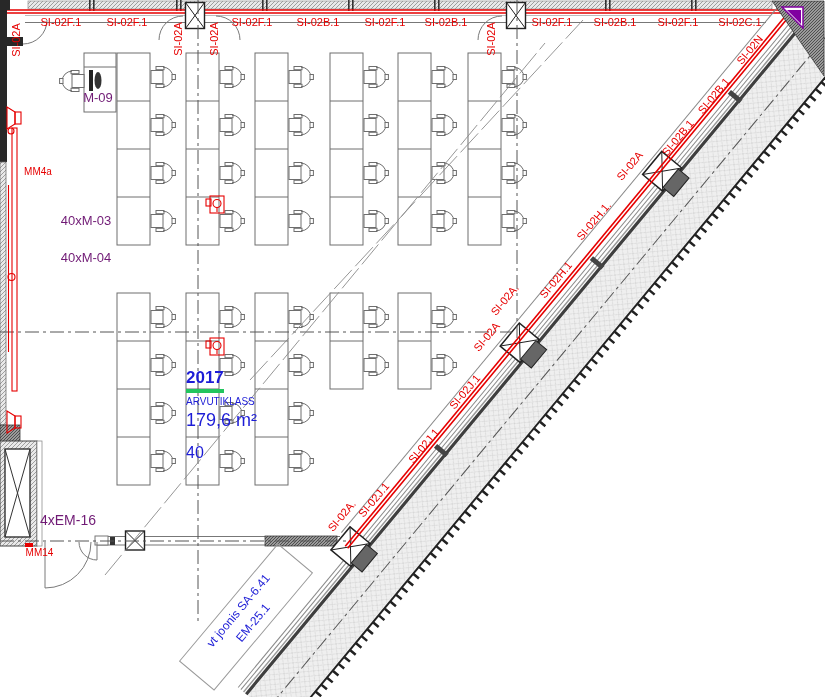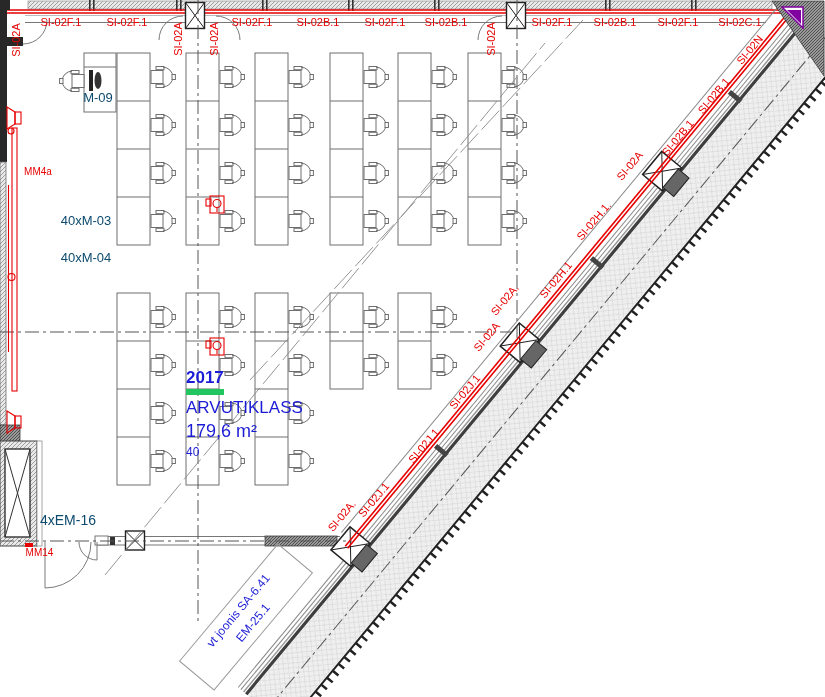--- a/index.html
+++ b/index.html
@@ -2,28 +2,28 @@
 <html><head>
 <meta charset="utf-8">
 <style>
   html,body{margin:0;padding:0;background:#fff;}
   #stage{position:relative;width:825px;height:697px;background:#fff;overflow:hidden;
          font-family:"Liberation Sans",sans-serif;}
   #linework{position:absolute;left:0;top:0;}
   .lbl{position:absolute;white-space:nowrap;transform:translate(-50%,-50%);line-height:1;}
   .red{color:#e60000;font-size:11px;}
   .redsm{color:#e60000;font-size:10px;}
-  .blue{color:#0c4a6e;font-size:13px;}
+  .blue{color:#701a75;font-size:13px;}
   .rot90{transform:translate(-50%,-50%) rotate(-90deg);}
   .rot50{transform:translate(-50%,-50%) rotate(-50deg);}
   #room-label{position:absolute;left:186px;top:368px;color:#1c1cd6;}
-  #room-label .num{font-size:17px;font-weight:bold;display:table;border-bottom:6px solid #22c55e;padding-bottom:1px;margin-bottom:3px;}
-  #room-label .nm{font-size:17px;margin-top:2px;}
+  #room-label .num{font-size:17px;font-weight:bold;display:table;border-bottom:4px solid #22c55e;padding-bottom:1px;margin-bottom:3px;}
+  #room-label .nm{font-size:10px;margin-top:2px;}
   #room-label .ar{font-size:18px;margin-top:3px;}
-  #room-label .cp{font-size:12px;margin-top:3px;}
+  #room-label .cp{font-size:16px;margin-top:13px;}
   #note-box{position:absolute;left:246px;top:617px;width:152px;height:44px;
     transform:translate(-50%,-50%) rotate(-50deg);border:1px solid #9a9a9a;
     display:flex;flex-direction:column;align-items:center;justify-content:center;
     color:#1c1cd6;font-size:12px;line-height:1.55;background:transparent;}
   .desk{fill:#fff;stroke:#6e6e6e;stroke-width:1;}
   line.deskl{stroke:#6e6e6e;stroke-width:1;}
   .ch{fill:#fff;stroke:#6e6e6e;stroke-width:1;}
   path.ch{fill:none;}
 </style>
 </head>

